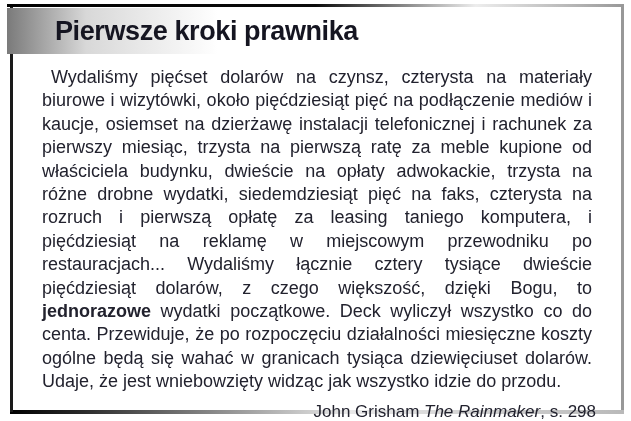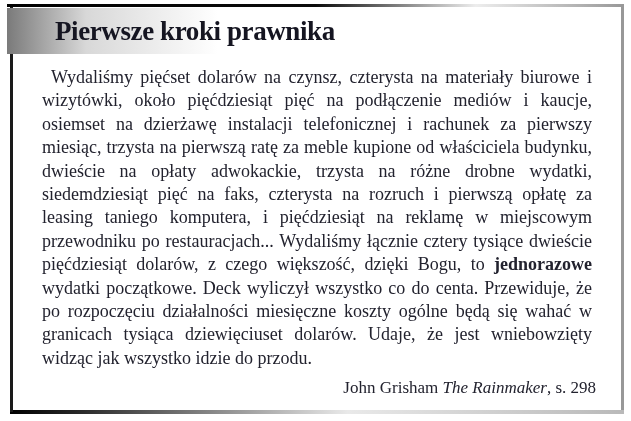--- a/index.html
+++ b/index.html
@@ -5,21 +5,21 @@
   html, body {
     margin: 0;
     padding: 0;
     background: #ffffff;
   }
   .canvas {
     position: relative;
     width: 631px;
     height: 421px;
     background: #ffffff;
-    font-family: Liberation Serif, serif;
+    font-family: Liberation Sans, sans-serif;
     overflow: hidden;
   }
   
   .border-top {
     position: absolute;
     left: 7px; right: 7px; top: 4px; height: 3px;
     background: linear-gradient(to right, #000000 0%, #0b0b0b 50%, #ededed 76%, var(--border-gray) 100%);
   }
   .border-right {
     position: absolute;

